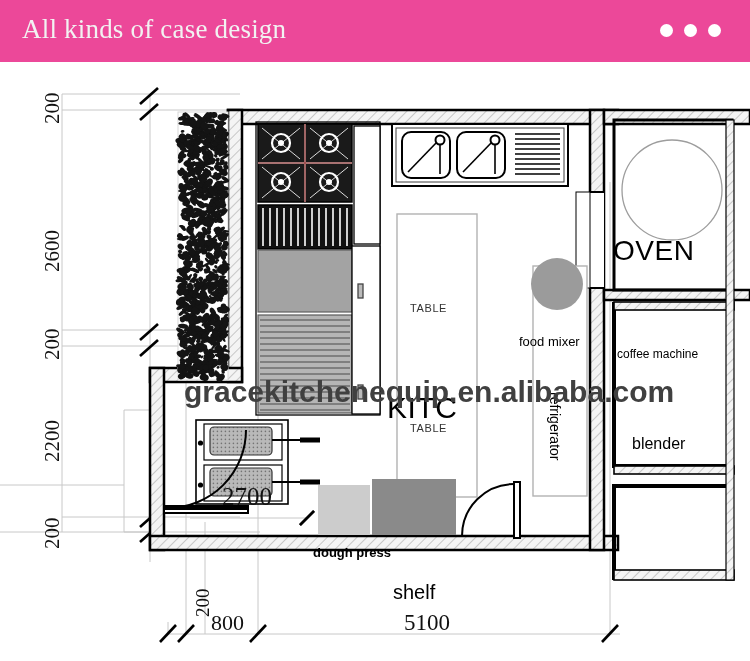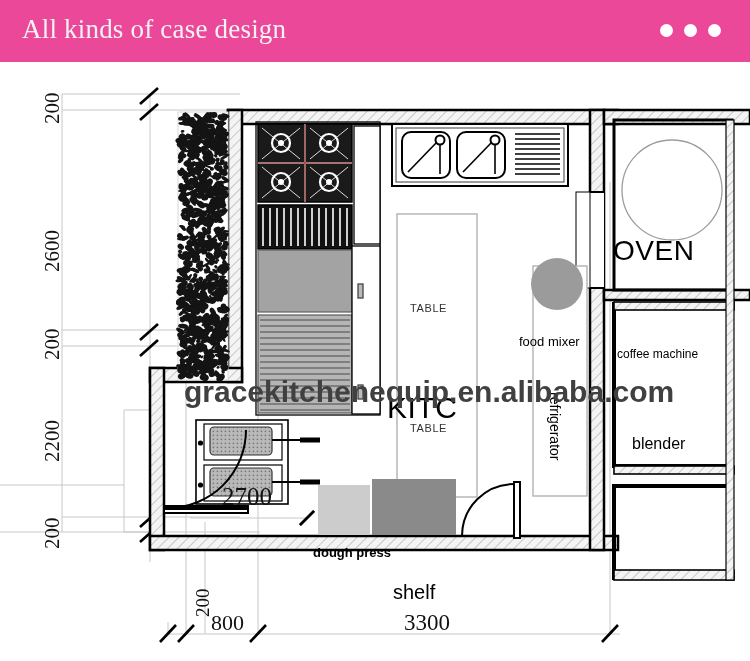--- a/index.html
+++ b/index.html
@@ -1264,21 +1264,21 @@
 </svg>
 
 <div class="dim v" style="left:40px;top:62px;font-size:21px;">200</div>
 <div class="dim v" style="left:40px;top:210px;font-size:21px;">2600</div>
 <div class="dim v" style="left:40px;top:298px;font-size:21px;">200</div>
 <div class="dim v" style="left:40px;top:400px;font-size:21px;">2200</div>
 <div class="dim v" style="left:40px;top:487px;font-size:21px;">200</div>
 
 <div class="dim v" style="left:192px;top:555px;font-size:19px;">200</div>
 <div class="dim" style="left:203px;top:548px;font-size:22px;margin-left:8px;">800</div>
-<div class="dim" style="left:404px;top:548px;font-size:23px;">3300</div>
+<div class="dim" style="left:404px;top:548px;font-size:23px;">5100</div>
 
 <div class="dim" style="left:222px;top:421px;font-size:25px;">2700</div>
 
 <div class="lbl big" style="left:344px;top:329px;font-size:30px;letter-spacing:.5px;margin-left:43px;">KITC</div>
 <div class="lbl big" style="left:613px;top:173px;font-size:28px;letter-spacing:.5px;">OVEN</div>
 
 <div class="lbl" style="left:410px;top:240px;font-size:11px;letter-spacing:.6px;color:#333;">TABLE</div>
 <div class="lbl" style="left:410px;top:360px;font-size:11px;letter-spacing:.6px;color:#333;">TABLE</div>
 <div class="lbl" style="left:519px;top:272px;font-size:13px;text-align:right;">food mixer</div>
 <div class="lbl vtxt" style="left:563px;top:330px;font-size:14px;transform:rotate(90deg);">refrigerator</div>

